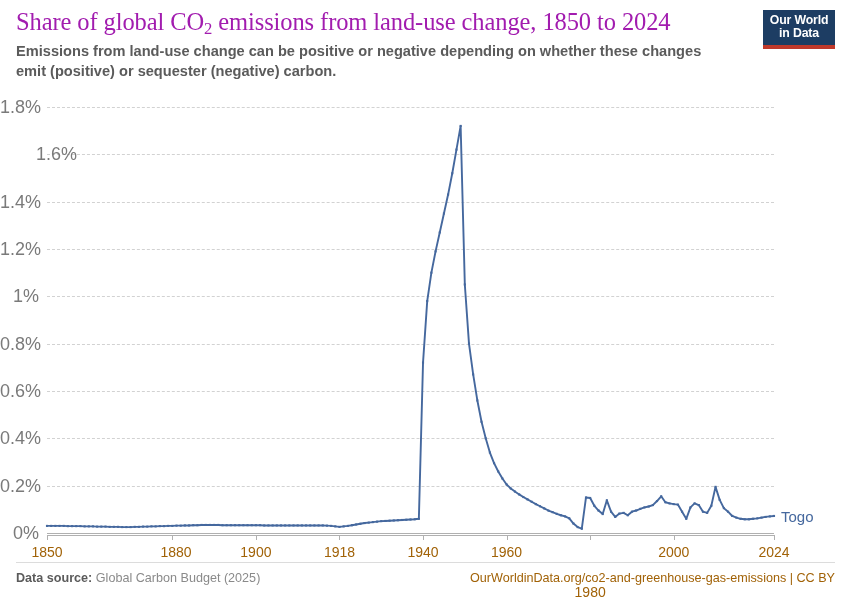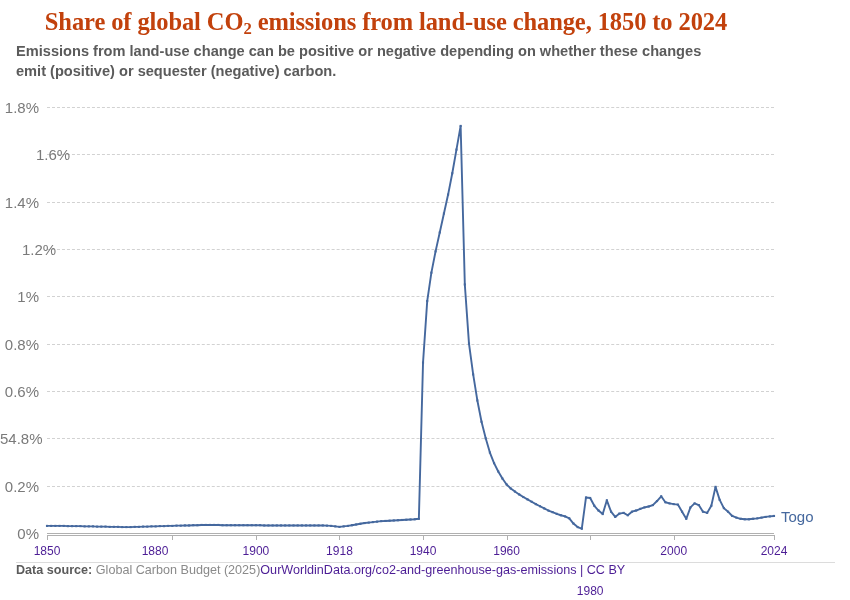--- a/index.html
+++ b/index.html
@@ -19,27 +19,26 @@
 
   
   .header {
     position: absolute;
     left: 16px; top: 8px;
     width: 740px;
   }
   .chart-title {
     font-family: "Liberation Serif", serif;
     font-size: 24.5px;
-    font-weight: 700;
-    color: #c2410c;
+    font-weight: 400;
+    color: #a21caf;
     letter-spacing: -0.1px;
     line-height: 1.12;
     margin: 0;
     white-space: nowrap;
-    text-align: center;
   }
   .chart-title sub {
     font-size: 0.68em;
     vertical-align: baseline;
     position: relative;
     top: 4px;
   }
   .chart-subtitle {
     font-size: 14.6px;
     color: #5b5b5b;
@@ -84,42 +83,42 @@
     border-top: 1px dashed #d2d2d2;
   }
   .grid-line.zero {
     border-top: 1px solid #b0b0b0;
   }
   .y-tick-label {
     position: absolute;
     right: 0;
     width: 46px;
     text-align: right;
-    font-size: 15px;
+    font-size: 18px;
     color: #7a7a7a;
     padding-right: 7px;
     transform: translateY(-50%);
     white-space: nowrap;
   }
   .x-axis-line {
     position: absolute;
     left: 47px;
     width: 727px;
     border-top: 1px solid #b0b0b0;
   }
   .x-tick {
     position: absolute;
     width: 1px;
     height: 5px;
     background: #b0b0b0;
   }
   .x-tick-label {
     position: absolute;
-    font-size: 12px;
-    color: #4c1d95;
+    font-size: 14px;
+    color: #a16207;
     transform: translateX(-50%);
     white-space: nowrap;
   }
   .series-label {
     position: absolute;
     font-size: 15px;
     color: #45689e;
     white-space: nowrap;
   }
   svg.plot-svg {
@@ -130,59 +129,65 @@
     overflow: visible;
   }
 
   
   .footer {
     position: absolute;
     left: 16px; right: 15px;
     bottom: 16px;
     height: 22px;
     border-top: 1px solid #dcdcdc;
+    padding-top: 8px;
     display: flex;
+    justify-content: space-between;
     align-items: baseline;
     font-size: 12.6px;
     color: #8a8a8a;
     margin-top: 20px;
   }
   .footer-left strong {
     color: #5b5b5b;
     font-weight: 700;
   }
-  .footer-right { color: #4c1d95; }
+  .footer-right { color: #a16207; }
 </style>
 </head>
 <body>
 
 <div id="chart-root">
 
   <div class="header">
     <h1 class="chart-title"><span>Share of global CO</span><sub>2</sub><span> emissions from land-use change, 1850 to 2024</span></h1>
     <p class="chart-subtitle">Emissions from land-use change can be positive or negative depending on whether these changes emit (positive) or sequester (negative) carbon.</p>
   </div>
 
+  <div class="owid-logo">
+    <span>Our World</span>
+    <span>in Data</span>
+  </div>
 
   <div id="plot">
     <div id="grid-layer">
         <div class="grid-line zero" style="top: 437px;"></div>
         <div class="y-tick-label" style="top: 437px; left: 0px;">0%</div>
         <div class="grid-line" style="top: 389.667px;"></div>
         <div class="y-tick-label" style="top: 389.667px; left: 0px;">0.2%</div>
         <div class="grid-line" style="top: 342.333px;"></div>
-        <div class="y-tick-label" style="top: 342.333px; left: 0px;">54.8%</div>
+        <div class="y-tick-label" style="top: 342.333px; left: 0px;">0.4%</div>
         <div class="grid-line" style="top: 295px;"></div>
         <div class="y-tick-label" style="top: 295px; left: 0px;">0.6%</div>
         <div class="grid-line" style="top: 247.667px;"></div>
         <div class="y-tick-label" style="top: 247.667px; left: 0px;">0.8%</div>
         <div class="grid-line" style="top: 200.333px;"></div>
         <div class="y-tick-label" style="top: 200.333px; left: 0px;">1%</div>
         <div class="grid-line" style="top: 153px;"></div>
-        <div class="y-tick-label" style="top: 153px; left: 0px; padding-left: 22px;">1.2%</div>
+        <div class="y-tick-label" style="top: 153px; left: 0px;">1.2%</div>
         <div class="grid-line" style="top: 105.667px;"></div>
         <div class="y-tick-label" style="top: 105.667px; left: 0px;">1.4%</div>
         <div class="grid-line" style="top: 58.3333px;"></div>
         <div class="y-tick-label" style="top: 58.3333px; left: 0px; padding-left: 36px;">1.6%</div>
         <div class="grid-line" style="top: 11px;"></div>
         <div class="y-tick-label" style="top: 11px; left: 0px;">1.8%</div>
       </div>
     <svg class="plot-svg" id="series-layer" viewBox="0 0 850 460" preserveAspectRatio="none">
         <polyline points="47.00,429.90 51.18,429.90 55.36,429.90 59.53,429.90 63.71,429.90 67.89,430.14 72.07,430.14 76.25,430.14 80.43,430.14 84.60,430.37 88.78,430.37 92.96,430.37 97.14,430.61 101.32,430.61 105.49,430.61 109.67,430.85 113.85,430.85 118.03,430.85 122.21,431.08 126.39,431.08 130.56,431.08 134.74,430.85 138.92,430.85 143.10,430.61 147.28,430.61 151.45,430.37 155.63,430.37 159.81,430.14 163.99,430.14 168.17,429.90 172.34,429.90 176.52,429.66 180.70,429.66 184.88,429.43 189.06,429.43 193.24,429.19 197.41,429.19 201.59,428.95 205.77,428.95 209.95,428.95 214.13,428.95 218.30,428.95 222.48,429.19 226.66,429.19 230.84,429.19 235.02,429.19 239.20,429.19 243.37,429.19 247.55,429.19 251.73,429.19 255.91,429.19 260.09,429.19 264.26,429.43 268.44,429.43 272.62,429.43 276.80,429.43 280.98,429.43 285.16,429.43 289.33,429.43 293.51,429.43 297.69,429.43 301.87,429.43 306.05,429.43 310.22,429.43 314.40,429.43 318.58,429.43 322.76,429.43 326.94,429.66 331.11,429.90 335.29,430.37 339.47,430.85 343.65,430.37 347.83,429.90 352.01,429.19 356.18,428.48 360.36,427.77 364.54,427.06 368.72,426.59 372.90,426.11 377.07,425.64 381.25,425.17 385.43,424.93 389.61,424.69 393.79,424.46 397.97,424.22 402.14,423.98 406.32,423.75 410.50,423.51 414.68,423.27 418.86,422.80 423.03,266.60 427.21,205.07 431.39,176.67 435.57,155.37 439.75,136.43 443.93,117.50 448.10,98.57 452.28,77.27 456.46,53.60 460.64,29.93 464.82,188.50 468.99,247.67 473.17,278.43 477.35,304.47 481.53,325.77 485.71,342.33 489.89,356.53 494.06,367.18 498.24,375.47 502.42,382.57 506.60,388.48 510.78,392.51 514.95,395.58 519.13,398.42 523.31,401.03 527.49,403.39 531.67,405.76 535.84,408.13 540.02,410.26 544.20,412.39 548.38,414.52 552.56,416.17 556.74,417.83 560.91,419.25 565.09,420.43 569.27,422.33 573.45,427.53 577.63,431.08 581.80,432.74 585.98,401.50 590.16,401.97 594.34,409.78 598.52,414.52 602.70,418.07 606.87,404.34 611.05,415.70 615.23,420.91 619.41,417.59 623.59,416.88 627.76,419.25 631.94,415.70 636.12,414.52 640.30,412.86 644.48,411.44 648.66,410.49 652.83,409.07 657.01,405.05 661.19,400.32 665.37,406.23 669.55,407.42 673.72,408.13 677.90,408.60 682.08,415.70 686.26,422.80 690.44,411.44 694.61,407.42 698.79,409.07 702.97,415.70 707.15,416.88 711.33,409.78 715.51,390.85 719.68,403.87 723.86,412.15 728.04,415.70 732.22,419.96 736.40,421.62 740.57,422.80 744.75,423.27 748.93,423.27 753.11,422.80 757.29,422.33 761.47,421.62 765.64,420.91 769.82,420.43 774.00,419.96" fill="none" stroke="#45689e" stroke-width="1.9" stroke-linejoin="round" stroke-linecap="round"></polyline>
         <rect x="45.95" y="428.85" width="2.1" height="2.1" fill="#45689e"></rect>
@@ -359,21 +364,21 @@
         <rect x="760.42" y="420.57" width="2.1" height="2.1" fill="#45689e"></rect>
         <rect x="764.59" y="419.86" width="2.1" height="2.1" fill="#45689e"></rect>
         <rect x="768.77" y="419.38" width="2.1" height="2.1" fill="#45689e"></rect>
         <rect x="772.95" y="418.91" width="2.1" height="2.1" fill="#45689e"></rect>
       </svg>
     <div id="axis-layer">
         <div class="x-axis-line" style="top: 439px;"></div>
         <div class="x-tick" style="left: 47px; top: 439px;"></div>
         <div class="x-tick-label" style="left: 47px; top: 448px;">1850</div>
         <div class="x-tick" style="left: 172.345px; top: 439px;"></div>
-        <div class="x-tick-label" style="left: 155px; top: 448px;">1880</div>
+        <div class="x-tick-label" style="left: 176px; top: 448px;">1880</div>
         <div class="x-tick" style="left: 255.908px; top: 439px;"></div>
         <div class="x-tick-label" style="left: 255.908px; top: 448px;">1900</div>
         <div class="x-tick" style="left: 339.471px; top: 439px;"></div>
         <div class="x-tick-label" style="left: 339.471px; top: 448px;">1918</div>
         <div class="x-tick" style="left: 423.034px; top: 439px;"></div>
         <div class="x-tick-label" style="left: 423.034px; top: 448px;">1940</div>
         <div class="x-tick" style="left: 506.598px; top: 439px;"></div>
         <div class="x-tick-label" style="left: 506.598px; top: 448px;">1960</div>
         <div class="x-tick" style="left: 590.161px; top: 439px;"></div>
         <div class="x-tick-label" style="left: 590.161px; top: 448px; margin-top: 40px;">1980</div>

